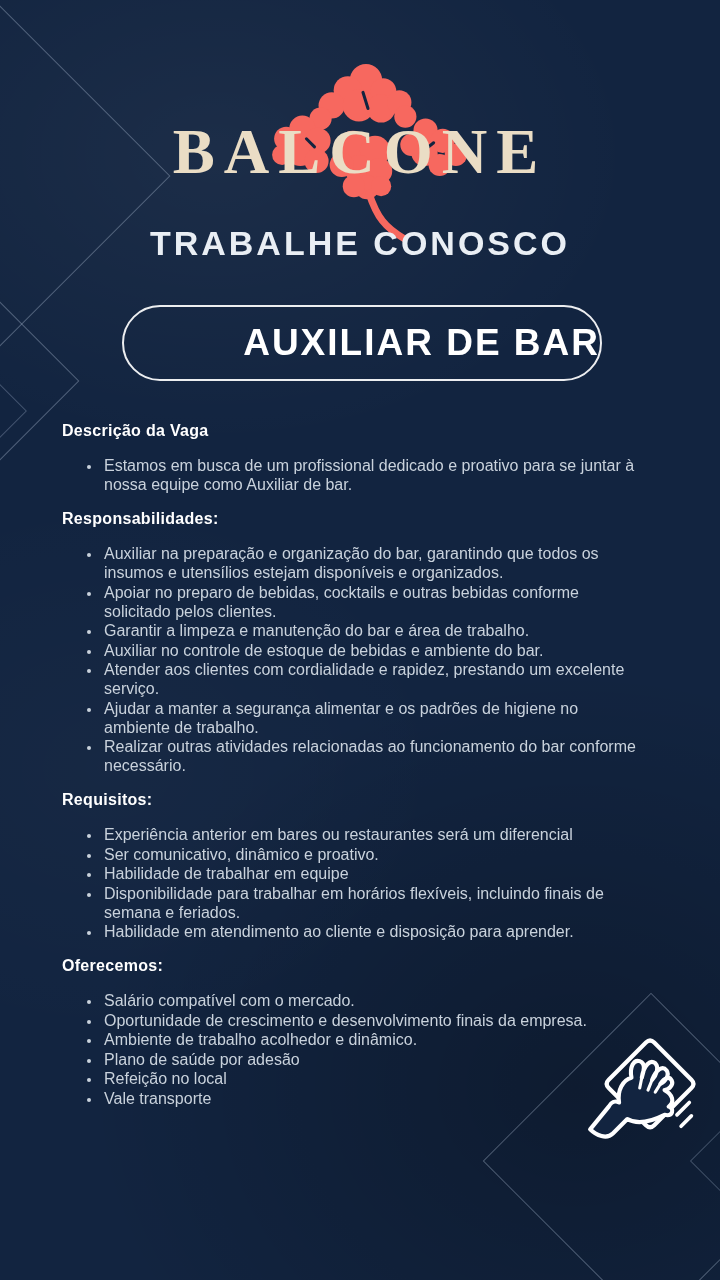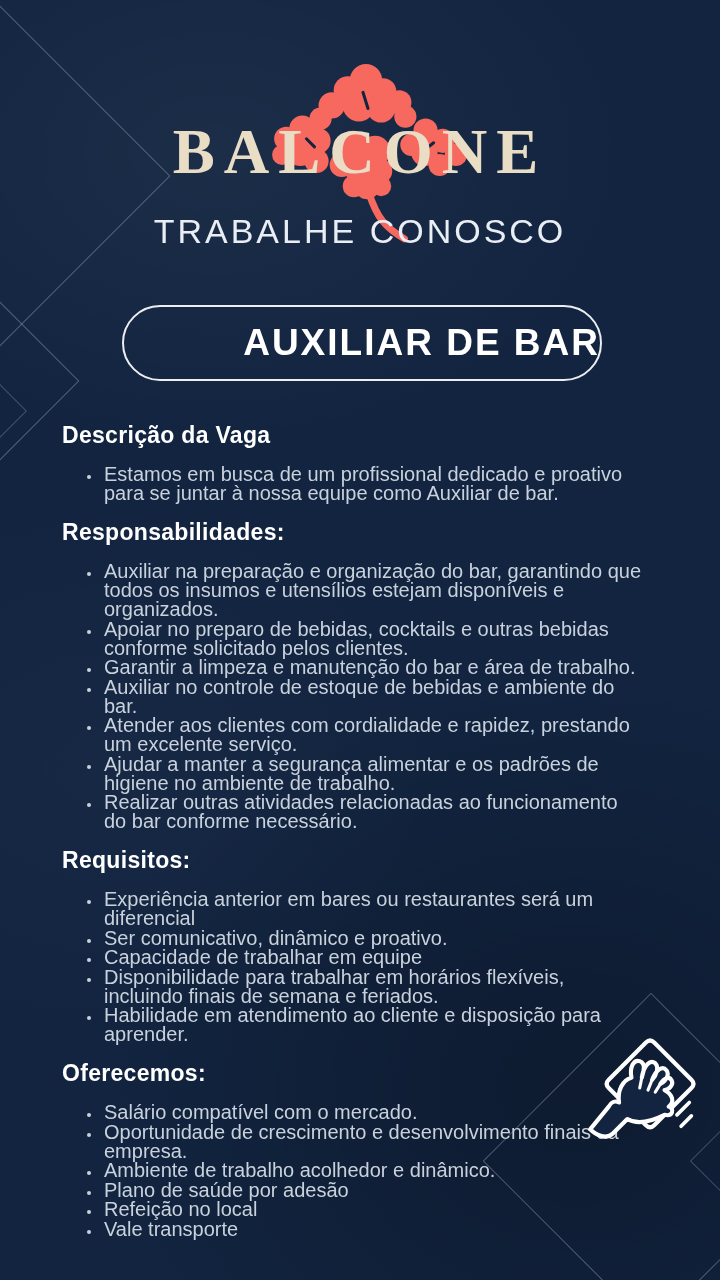--- a/index.html
+++ b/index.html
@@ -24,36 +24,36 @@
   .d4{width:236px;height:236px;left:532px;top:1042px;}
   .d5{width:240px;height:240px;left:740px;top:1040px;border-color:rgba(176,193,214,0.30);}
 
   .leaf{position:absolute;left:262px;top:58px;width:212px;height:212px;z-index:1;}
   .logo{
     position:absolute;left:0;top:116px;width:100%;text-align:center;z-index:2;
     font-family:"Liberation Serif", serif;font-weight:700;font-size:63px;
     letter-spacing:9px;color:#eaddc5;
   }
   .tagline{
-    position:absolute;left:0;top:212px;width:100%;text-align:center;z-index:2;
-    font-size:34px;font-weight:400;letter-spacing:3px;color:#e9eef4;
+    position:absolute;left:0;top:224px;width:100%;text-align:center;z-index:2;
+    font-size:34px;font-weight:700;letter-spacing:3px;color:#e9eef4;
   }
   .pill{
     position:absolute;left:122px;top:305px;width:476px;height:72px;z-index:2;
     border:2.5px solid rgba(255,255,255,0.92);border-radius:40px;
     display:flex;align-items:center;justify-content:flex-end;
     font-size:37px;font-weight:700;letter-spacing:2px;color:#ffffff;
   }
   .content{position:absolute;left:62px;top:406px;width:580px;z-index:2;}
   .content h2{
-    margin:16px 0 16px 0;font-size:23px;font-weight:700;color:#ffffff;letter-spacing:0.3px;
+    margin:16px 0 16px 0;font-size:16px;font-weight:700;color:#ffffff;letter-spacing:0.3px;
   }
   .content ul{
     margin:0;padding:0 0 0 40px;list-style:disc outside;
-    font-size:20px;line-height:19px;color:#c9d2dc;
+    font-size:16px;line-height:19px;color:#c9d2dc;
   }
   .content ul li{margin:0 0 0.5px 0;padding-left:2px;}
   .content ul li::marker{color:#c9d2dc;font-size:14px;}
   .sec{margin-bottom:14px;}
 
   .hand-icon{position:absolute;left:586px;top:1026px;width:124px;height:124px;z-index:2;}
 
   .contact{
     position:absolute;right:28px;top:1204px;z-index:3;text-align:center;
     font-size:19px;font-weight:700;line-height:25px;color:#ffffff;letter-spacing:0.2px;
@@ -140,21 +140,21 @@
           <li>Atender aos clientes com cordialidade e rapidez, prestando um excelente serviço.</li>
           <li>Ajudar a manter a segurança alimentar e os padrões de higiene no ambiente de trabalho.</li>
           <li>Realizar outras atividades relacionadas ao funcionamento do bar conforme necessário.</li>
         </ul>
     </div>
     <div class="sec">
       <h2>Requisitos:</h2>
       <ul>
           <li>Experiência anterior em bares ou restaurantes será um diferencial</li>
           <li>Ser comunicativo, dinâmico e proativo.</li>
-          <li>Capacidade de trabalhar em equipe</li>
+          <li>Habilidade de trabalhar em equipe</li>
           <li>Disponibilidade para trabalhar em horários flexíveis, incluindo finais de semana e feriados.</li>
           <li>Habilidade em atendimento ao cliente e disposição para aprender.</li>
         </ul>
     </div>
     <div class="sec">
       <h2>Oferecemos:</h2>
       <ul>
           <li>Salário compatível com o mercado.</li>
           <li>Oportunidade de crescimento e desenvolvimento finais da empresa.</li>
           <li>Ambiente de trabalho acolhedor e dinâmico.</li>

